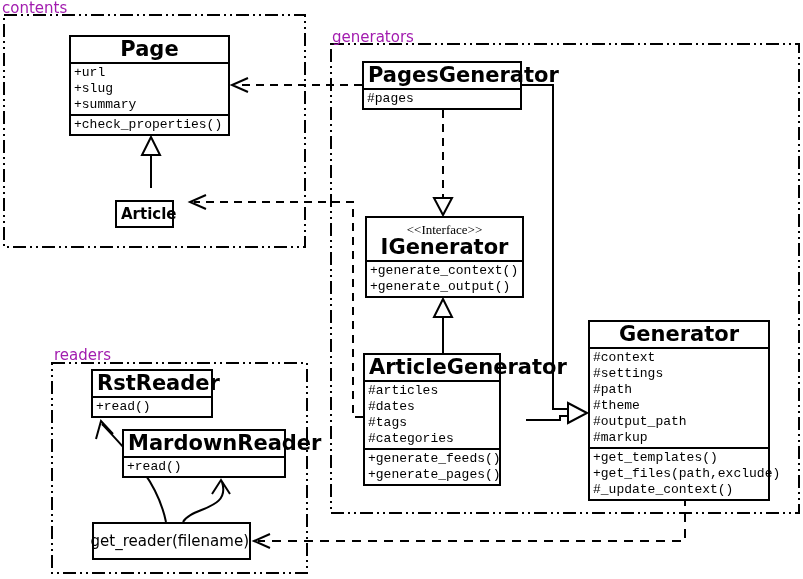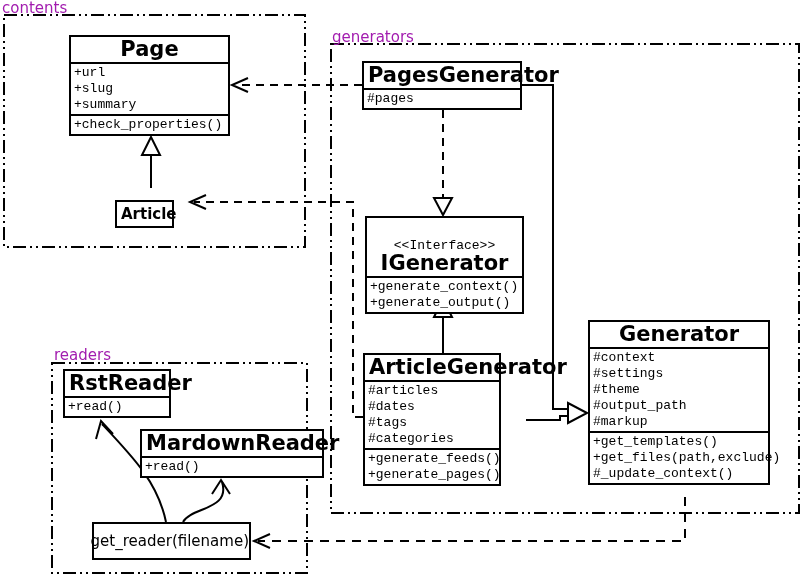--- a/index.html
+++ b/index.html
@@ -15,22 +15,22 @@
   }
   .cls {
     position:absolute; border:2px solid #000; background:#ffffff;
   }
   .cls-title {
     font-weight:bold; font-size:21px; line-height:25px; text-align:center;
     font-family:"DejaVu Sans", sans-serif; white-space:nowrap; padding:0 4px;
   }
   .cls-title.small { font-size:15px; line-height:24px; }
   .stereotype {
-    font-family:Liberation Mono, monospace; font-size:13px; line-height:15px;
-    text-align:center; padding-top:20px; white-space:nowrap;
+    font-family:Liberation Serif, serif; font-size:13px; line-height:15px;
+    text-align:center; padding-top:4px; white-space:nowrap;
   }
   .name-under-stereo { line-height:21px; padding-bottom:2px; }
   .sec { border-top:2px solid #000; padding:1px 3px; }
   .member {
     font-family:Liberation Mono, monospace; font-size:13px; line-height:16px;
     white-space:pre;
   }
   .single-box {
     position:absolute; border:2px solid #000; background:#fff;
     display:flex; align-items:center; justify-content:flex-end;
@@ -126,39 +126,40 @@
       <div class="member">+generate_feeds()</div>
       <div class="member">+generate_pages()</div>
     </div>
   </div>
 
   <div class="cls" style="left:588px; top:320px; width:182px;">
     <div class="cls-title">Generator</div>
     <div class="sec">
       <div class="member">#context</div>
       <div class="member">#settings</div>
+      <div class="member">#path</div>
       <div class="member">#theme</div>
       <div class="member">#output_path</div>
       <div class="member">#markup</div>
     </div>
     <div class="sec">
       <div class="member">+get_templates()</div>
       <div class="member">+get_files(path,exclude)</div>
       <div class="member">#_update_context()</div>
     </div>
   </div>
 
-  <div class="cls" style="left:63px; top:369px; width:108px;">
+  <div class="cls" style="left:91px; top:369px; width:122px;">
     <div class="cls-title">RstReader</div>
     <div class="sec">
       <div class="member">+read()</div>
     </div>
   </div>
 
-  <div class="cls" style="left:140px; top:429px; width:184px;">
+  <div class="cls" style="left:122px; top:429px; width:164px;">
     <div class="cls-title">MardownReader</div>
     <div class="sec">
       <div class="member">+read()</div>
     </div>
   </div>
 
   <div class="single-box" style="left:92px; top:522px; width:159px; height:38px;">
     <span>get_reader(filename)</span>
   </div>
 

